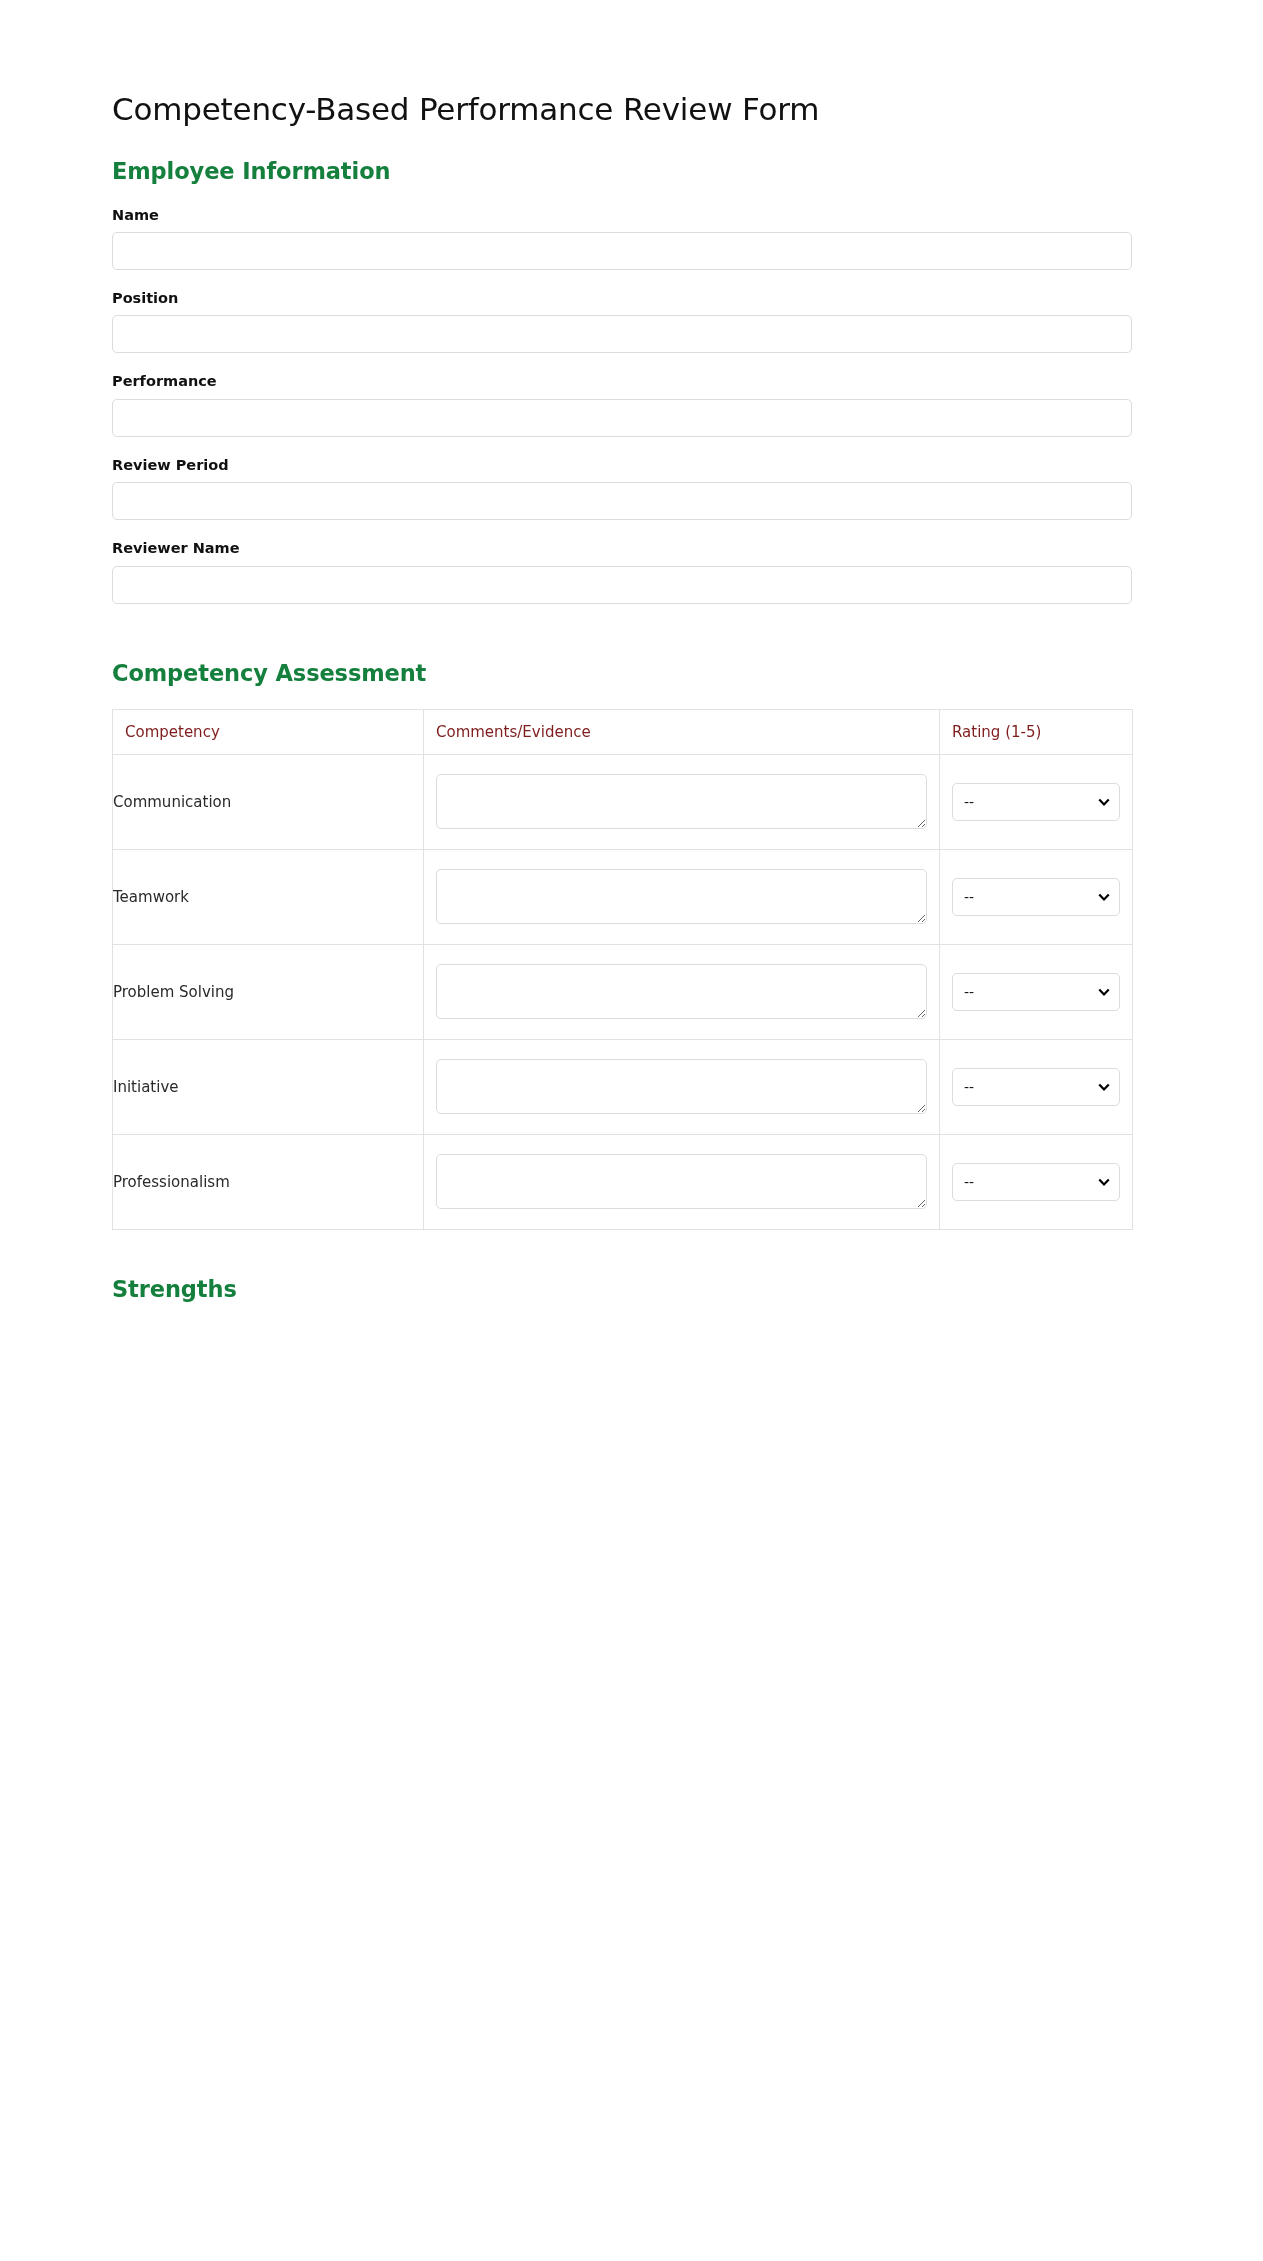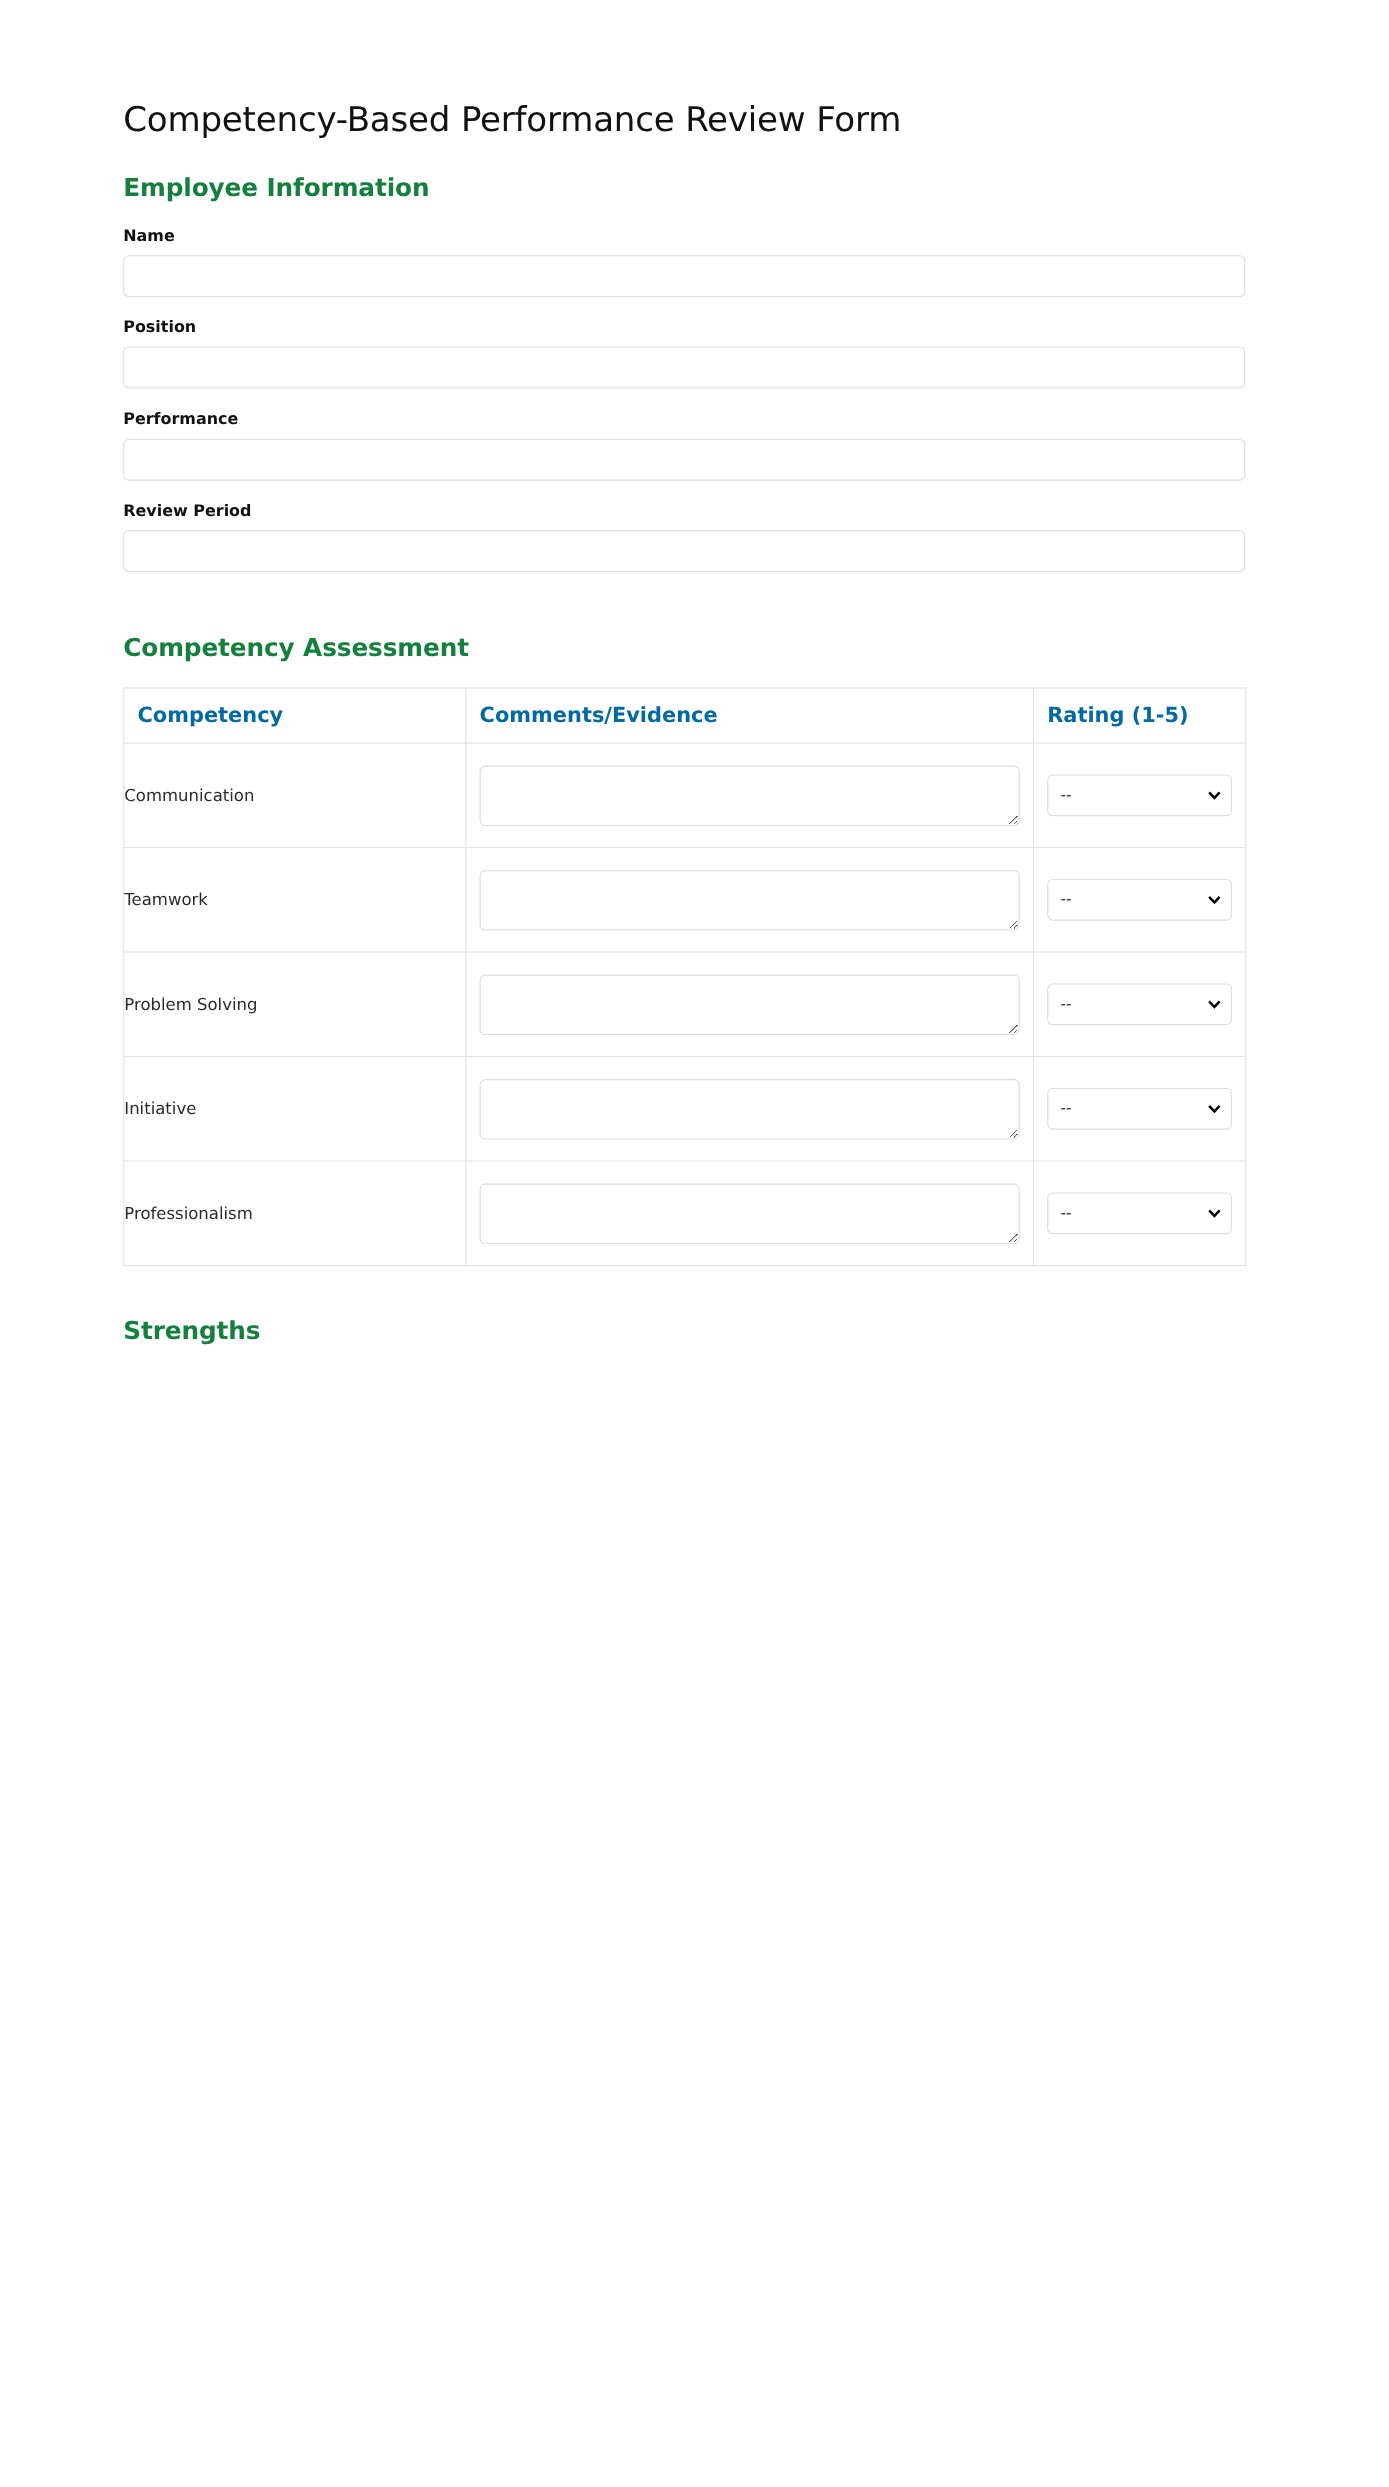--- a/index.html
+++ b/index.html
@@ -76,23 +76,23 @@
     table-layout: fixed;
     background: #ffffff;
   }
   table.assessment-table th,
   table.assessment-table td {
     border: 1px solid #e2e2e2;
     vertical-align: middle;
     text-align: left;
   }
   table.assessment-table th {
-    font-size: 19px;
-    font-weight: 700;
-    color: #0369a1;
+    font-size: 15px;
+    font-weight: 400;
+    color: #7f1d1d;
     padding: 13px 12px;
     line-height: 1.2;
   }
   col.col-competency { width: 311px; }
   col.col-comments   { width: 516px; }
   col.col-rating     { width: 193px; }
   table.assessment-table td.competency-cell {
     font-size: 15px;
     font-weight: 400;
     color: #2a2a2a;
@@ -170,20 +170,24 @@
     <div class="field-group">
       <label class="field-label">Performance</label>
       <input class="text-input" type="text" placeholder="" style="">
     </div>
 
     <div class="field-group">
       <label class="field-label">Review Period</label>
       <input class="text-input" type="text" placeholder="" style="">
     </div>
 
+    <div class="field-group">
+      <label class="field-label">Reviewer Name</label>
+      <input class="text-input" type="text" placeholder="" style="">
+    </div>
 
     <h2 class="section-title assessment">Competency Assessment</h2>
 
     <table class="assessment-table">
       <colgroup>
         <col class="col-competency">
         <col class="col-comments">
         <col class="col-rating">
       </colgroup>
       <thead>

